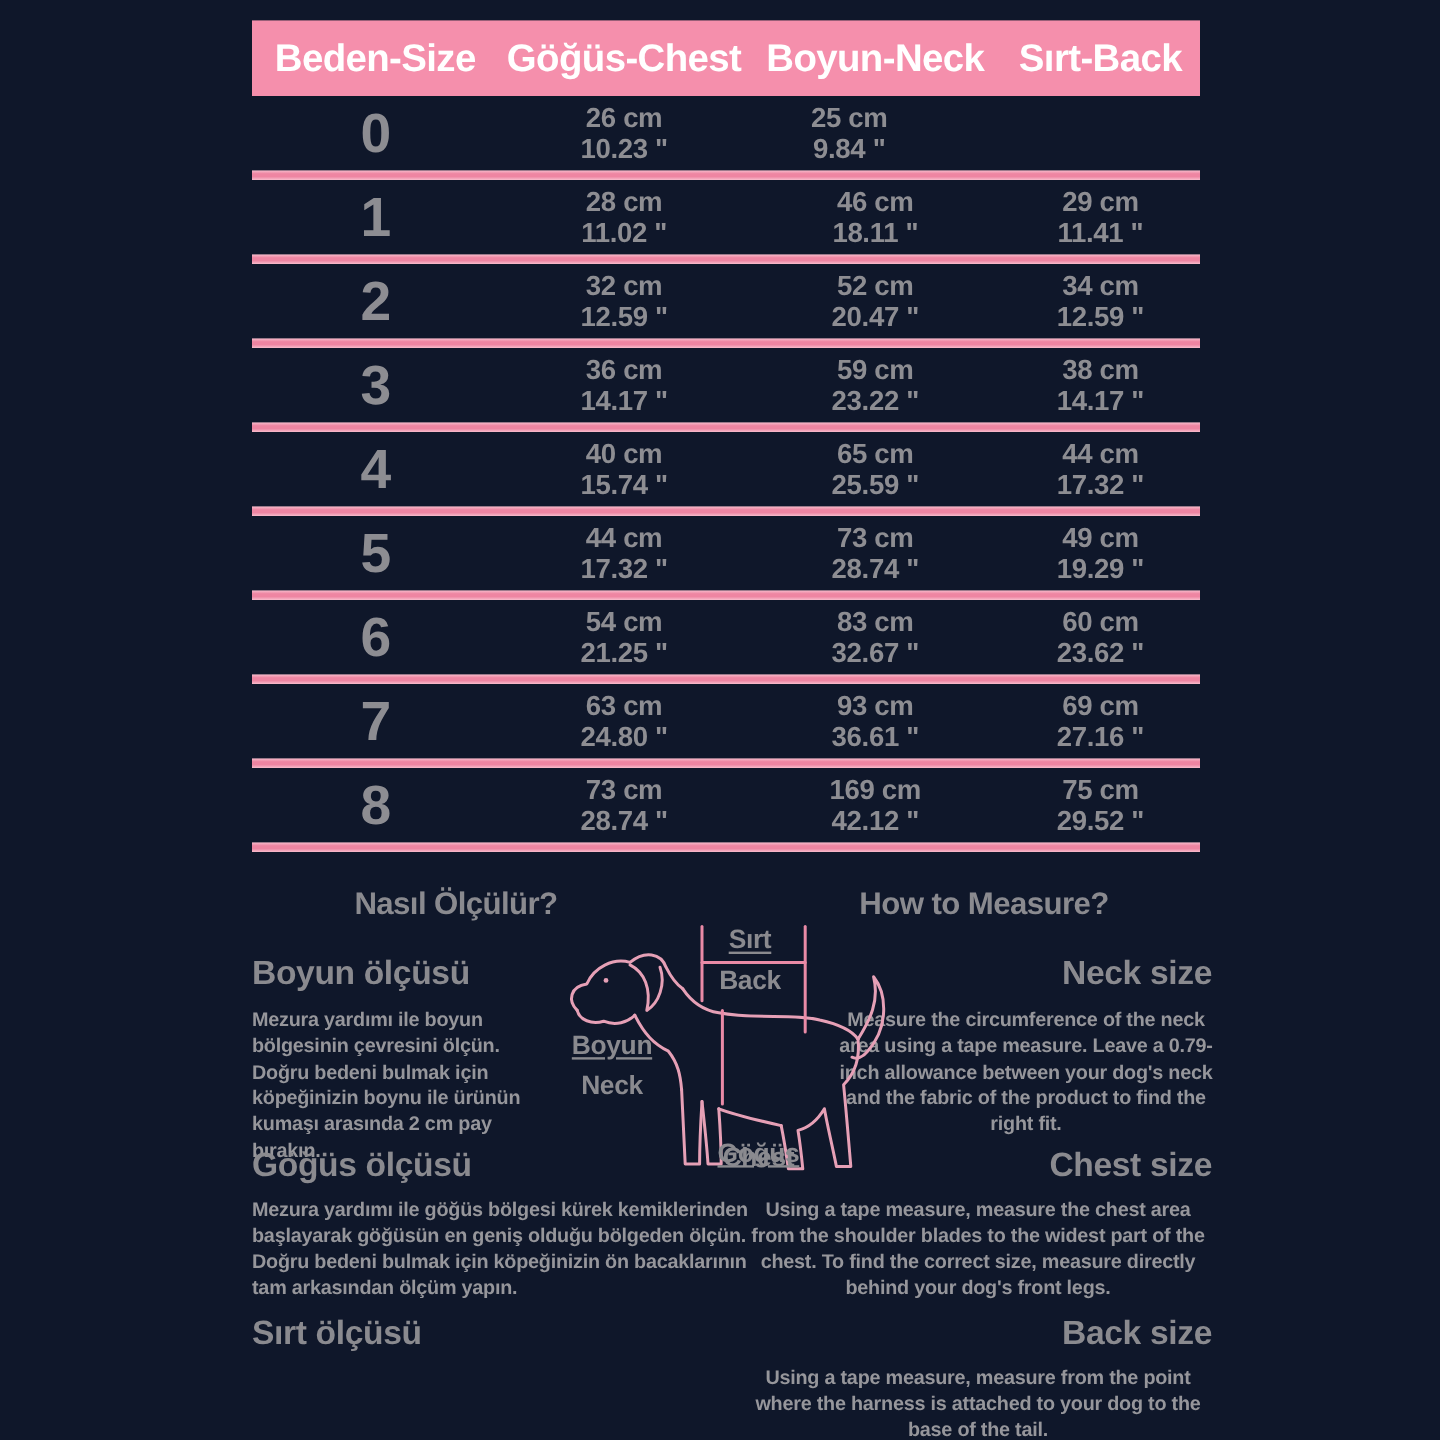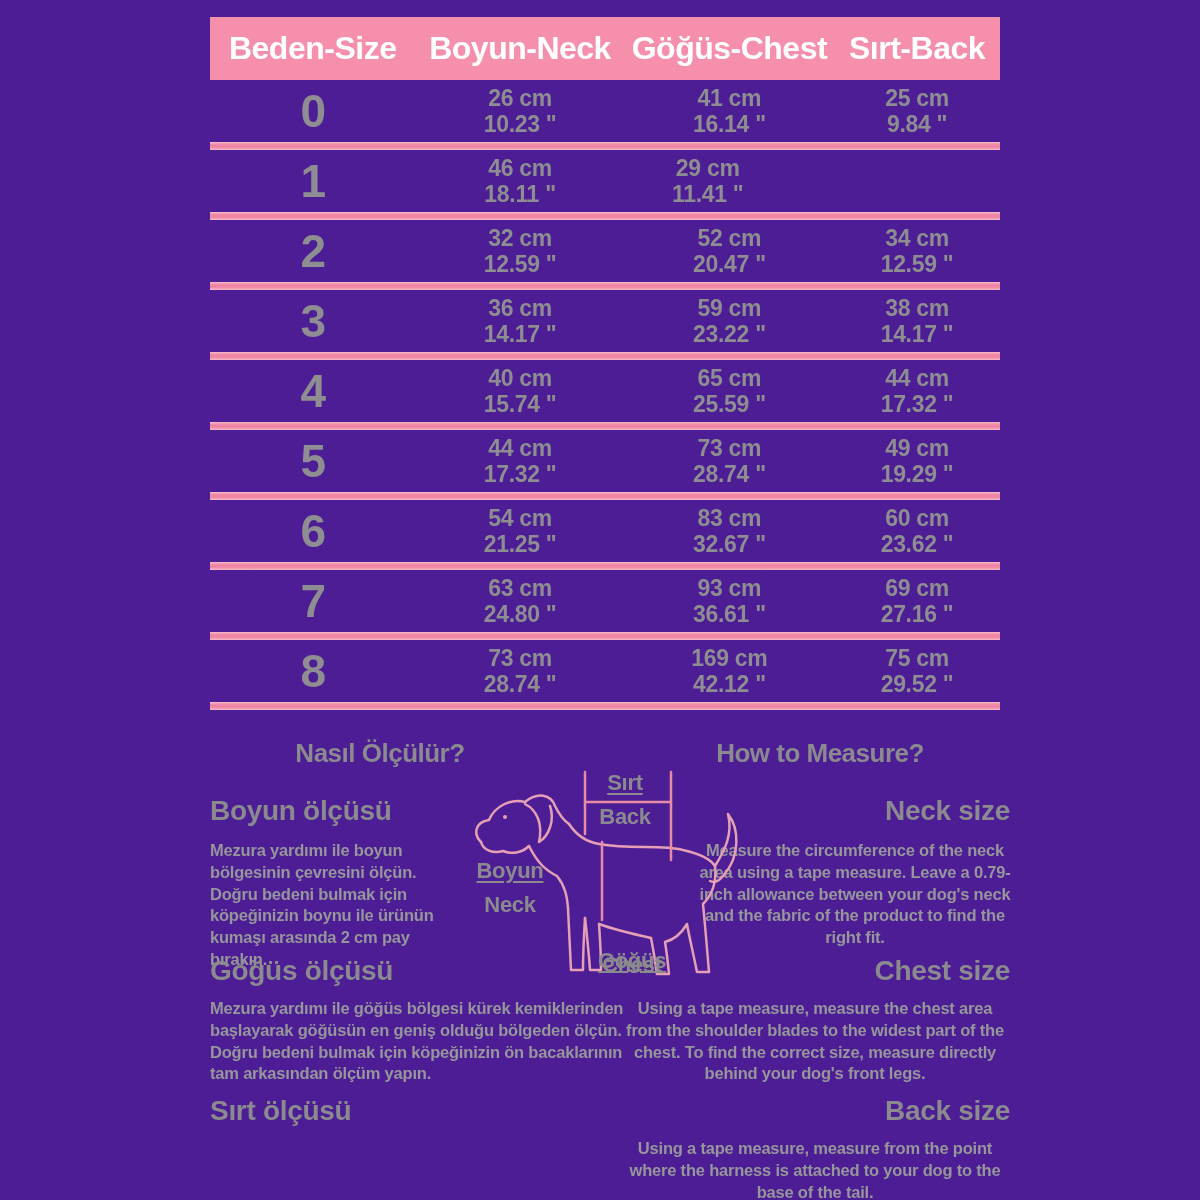--- a/index.html
+++ b/index.html
@@ -1,17 +1,17 @@
 <!DOCTYPE html>
 <html><head>
 <meta charset="utf-8">
 <style>
   html,body { margin:0; padding:0; background:#ffffff; }
   #page {
-    position:relative; width:1200px; height:1200px; background:#4c1d95;
+    position:relative; width:1200px; height:1200px; background:#0f172a;
     font-family:"Liberation Sans", sans-serif; overflow:hidden;
     color:#8d8d92;
   }
   
   #size-table { position:absolute; left:210px; top:17px; width:790px; }
   .thead {
     display:flex; height:63px; align-items:center;
     background:#f58fac;
   }
   .th {
@@ -46,44 +46,44 @@
   #dog-svg { position:absolute; left:465px; top:768px; }
 </style>
 </head>
 <body>
 
 <div id="page">
 
   <div id="size-table">
     <div class="thead">
       <div class="th col1">Beden-Size</div>
+      <div class="th col3">Göğüs-Chest</div>
       <div class="th col2">Boyun-Neck</div>
-      <div class="th col3">Göğüs-Chest</div>
       <div class="th col4">Sırt-Back</div>
     </div>
 
     <div class="trow">
       <div class="size-num col1">0</div>
       <div class="meas col2">
           <div>26 cm</div>
           <div>10.23 "</div>
         </div>
-      <div class="meas col3">
-          <div>41 cm</div>
-          <div>16.14 "</div>
-        </div>
       <div class="meas col4">
           <div>25 cm</div>
           <div>9.84 "</div>
         </div>
     </div>
     <div class="sep"></div>
 
     <div class="trow">
       <div class="size-num col1">1</div>
+      <div class="meas col2">
+          <div>28 cm</div>
+          <div>11.02 "</div>
+        </div>
       <div class="meas col3">
           <div>46 cm</div>
           <div>18.11 "</div>
         </div>
       <div class="meas col4">
           <div>29 cm</div>
           <div>11.41 "</div>
         </div>
     </div>
     <div class="sep"></div>

